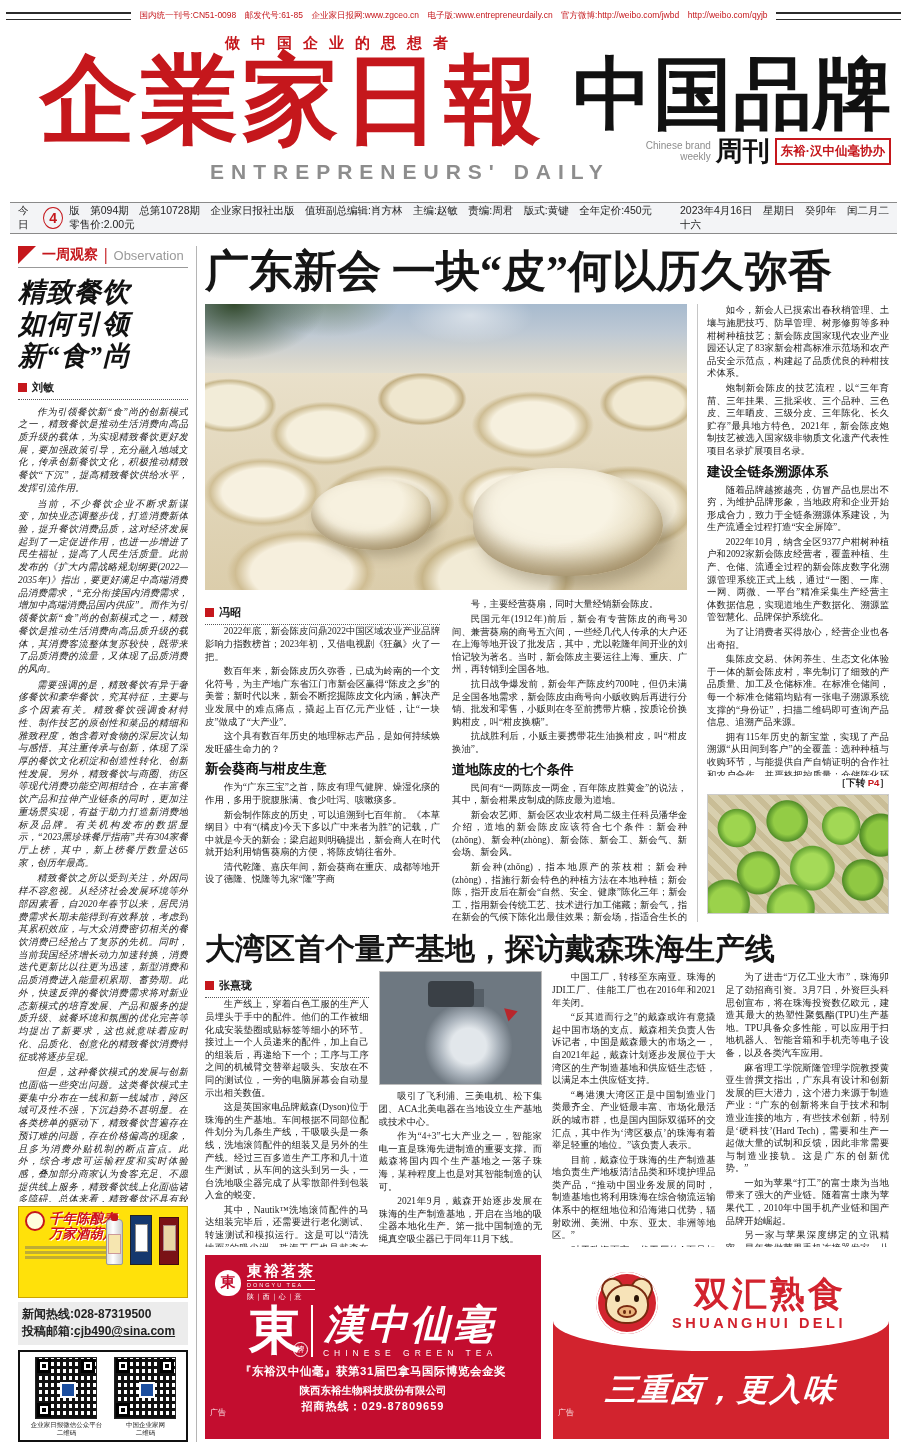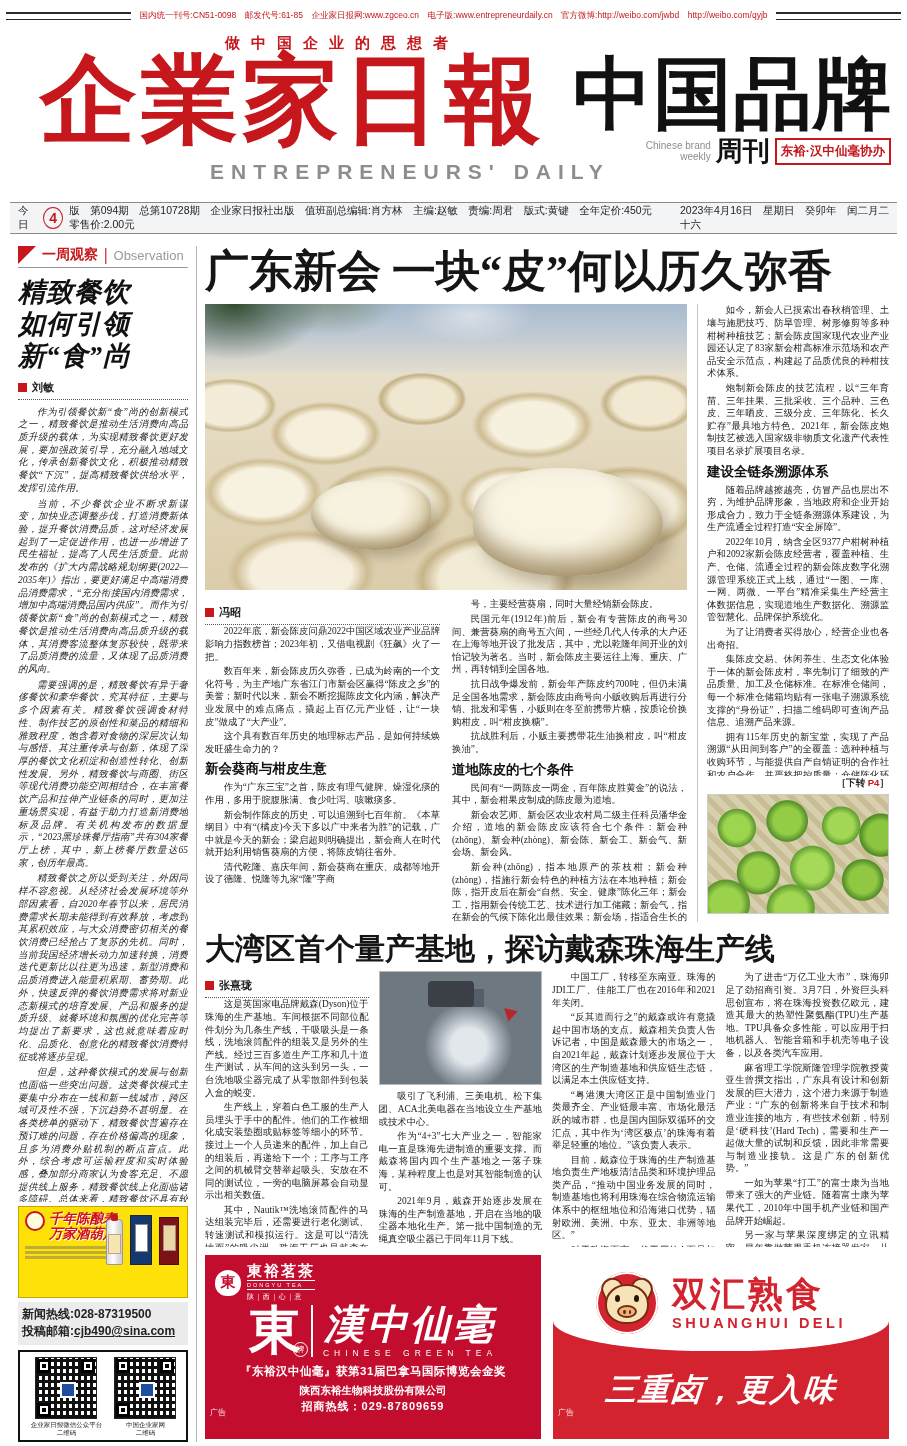--- a/index.html
+++ b/index.html
@@ -158,21 +158,21 @@
   .tea-prod{text-align:center;}
   .tea-prod-cn{font-size:40px;font-weight:900;font-style:italic;letter-spacing:3px;line-height:1.05;
     font-family:"Liberation Serif",serif;}
   .tea-prod-en{font-size:8.5px;letter-spacing:5px;margin-top:2px;}
   .tea-award{text-align:center;font-size:11.5px;font-weight:bold;margin-top:6px;letter-spacing:.5px;}
   .tea-company{text-align:center;font-size:10.5px;font-weight:bold;margin-top:5px;}
   .tea-phone{text-align:center;font-size:11px;font-weight:bold;margin-top:1px;letter-spacing:1px;}
   .ad-label{position:absolute;left:5px;bottom:21px;font-size:8px;color:#fff;opacity:.9;}
   .sh-ad{position:relative;background:#d2232e;overflow:hidden;font-family:"Liberation Sans",sans-serif;}
   .sh-top{background:#fff;height:96px;border-radius:0 0 46% 46% / 0 0 30px 30px;display:flex;align-items:center;
-    justify-content:center;gap:14px;}
+    justify-content:center;gap:14px;text-align:right;}
   .pig-logo{position:relative;width:62px;height:62px;background:#d2232e;border-radius:50%;flex:0 0 auto;
     box-shadow:inset 0 0 0 2px #fff;}
   .pig-ear{position:absolute;width:18px;height:16px;background:#f7e3b8;border:2px solid #7a2a10;border-radius:60% 60% 20% 20%;top:6px;}
   .pig-ear.l{left:5px;transform:rotate(-24deg);} .pig-ear.r{right:5px;transform:rotate(24deg);}
   .pig-face{position:absolute;left:9px;top:12px;width:44px;height:40px;background:#f7e3b8;border:2px solid #7a2a10;
     border-radius:50% 50% 46% 46%;box-sizing:border-box;}
   .pig-eye{position:absolute;top:9px;width:5px;height:7px;background:#2a1406;border-radius:50%;}
   .pig-eye.l{left:8px;} .pig-eye.r{right:8px;}
   .pig-snout{position:absolute;left:10px;bottom:4px;width:20px;height:13px;background:#eab47c;border:2px solid #7a2a10;
     border-radius:50%;box-sizing:border-box;}
@@ -350,22 +350,22 @@
       </div>
 
       <h1 class="headline2">大湾区首个量产基地，探访戴森珠海生产线</h1>
       <div class="a2-cols">
         <div class="col">
           <div class="author-line">
             <span class="author-sq"></span>
             <span class="author-name">张熹珑</span>
           </div>
           <div>
+              <p>生产线上，穿着白色工服的生产人员埋头于手中的配件。他们的工作被细化成安装垫圈或贴标签等细小的环节。接过上一个人员递来的配件，加上自己的组装后，再递给下一个；工序与工序之间的机械臂交替举起吸头、安放在不同的测试位，一旁的电脑屏幕会自动显示出相关数值。</p>
               <p>这是英国家电品牌戴森(Dyson)位于珠海的生产基地。车间根据不同部位配件划分为几条生产线，干吸吸头是一条线，洗地滚筒配件的组装又是另外的生产线。经过三百多道生产工序和几十道生产测试，从车间的这头到另一头，一台洗地吸尘器完成了从零散部件到包装入盒的蜕变。</p>
-              <p>生产线上，穿着白色工服的生产人员埋头于手中的配件。他们的工作被细化成安装垫圈或贴标签等细小的环节。接过上一个人员递来的配件，加上自己的组装后，再递给下一个；工序与工序之间的机械臂交替举起吸头、安放在不同的测试位，一旁的电脑屏幕会自动显示出相关数值。</p>
               <p>其中，Nautik™洗地滚筒配件的马达组装完毕后，还需要进行老化测试、转速测试和模拟运行。这是可以“清洗地面”的吸尘洲，珠海工厂也是戴森在大湾区首个实现量产的生产制造基地。</p>
             </div>
         </div>
         <div class="col">
           <div class="photo3">
             <div class="fixture"></div>
             <div class="arrow"></div>
           </div>
           <div>
               <p>吸引了飞利浦、三美电机、松下集团、ACA北美电器在当地设立生产基地或技术中心。</p>

